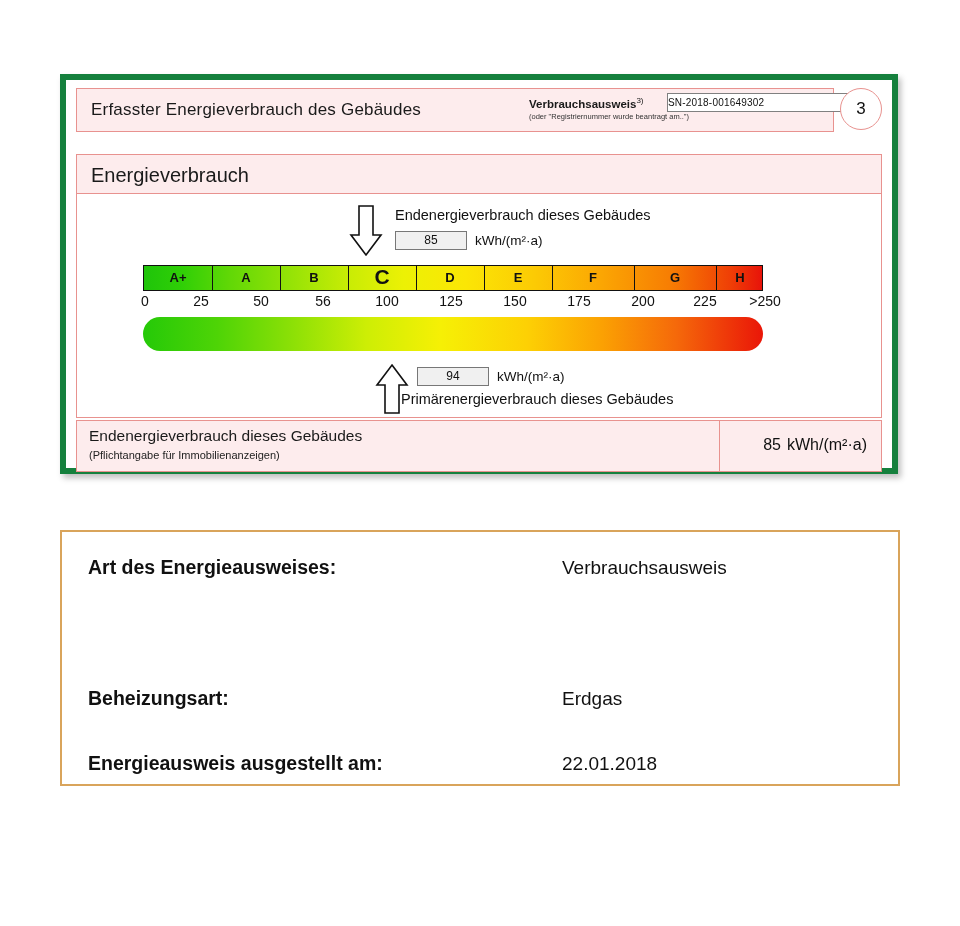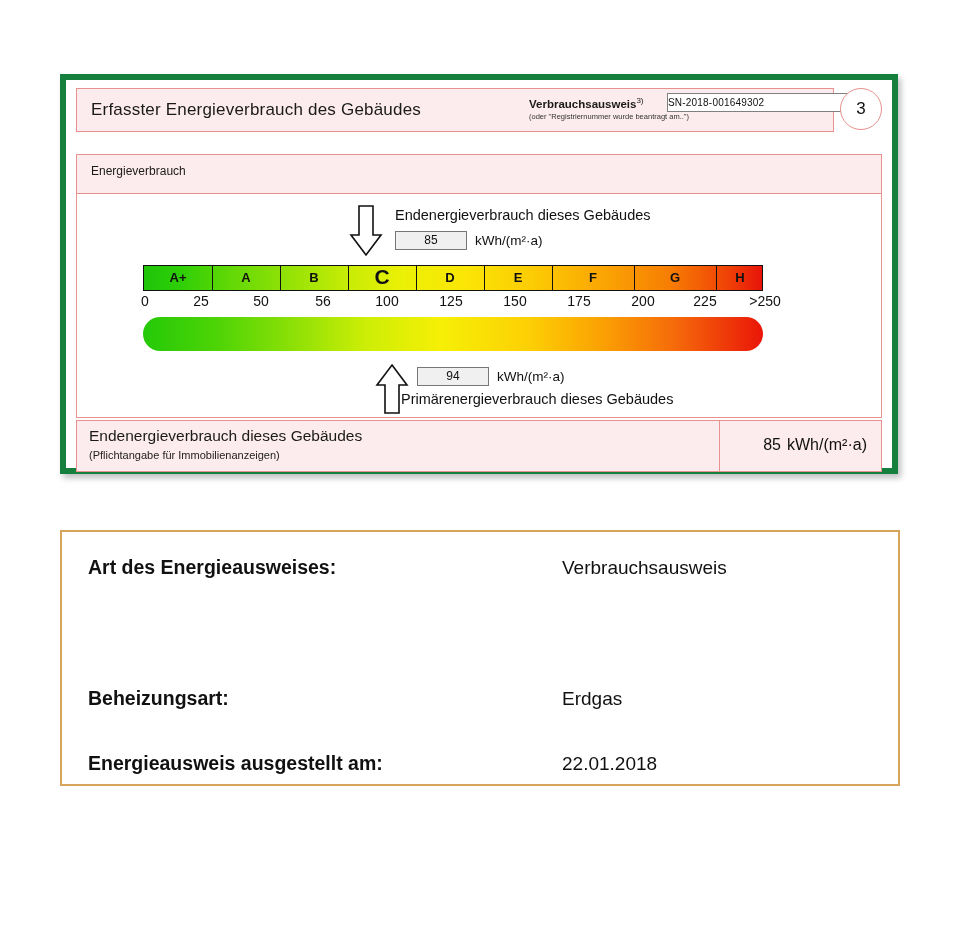--- a/index.html
+++ b/index.html
@@ -125,21 +125,21 @@
     position: absolute;
     left: 0; top: 0; right: 0;
     height: 38px;
     background: #fdeced;
     border-bottom: 1px solid #e8928f;
   }
   .section-title {
     position: absolute;
     left: 14px;
     top: 9px;
-    font-size: 12px;
+    font-size: 20px;
     color: #1a1a1a;
   }
 
   
   .top-callout {
     position: absolute;
     left: 0; top: 50px; right: 0; height: 60px;
   }
   .arrow-down {
     position: absolute;

